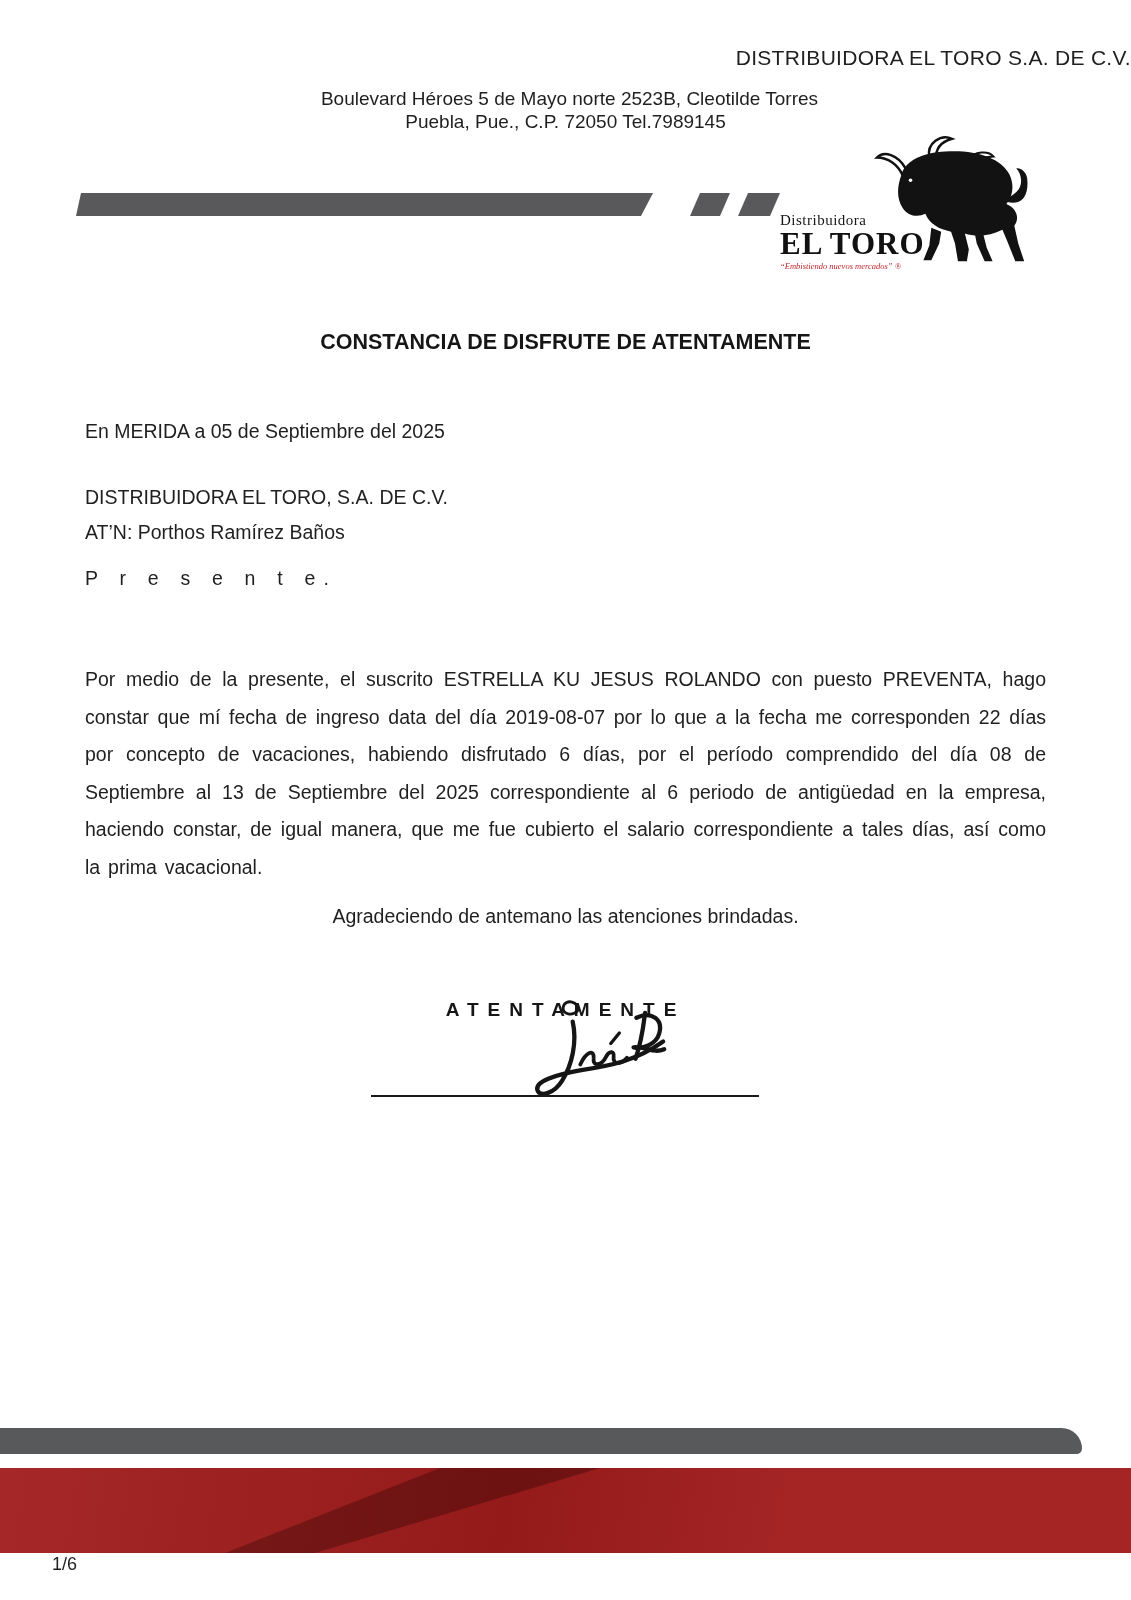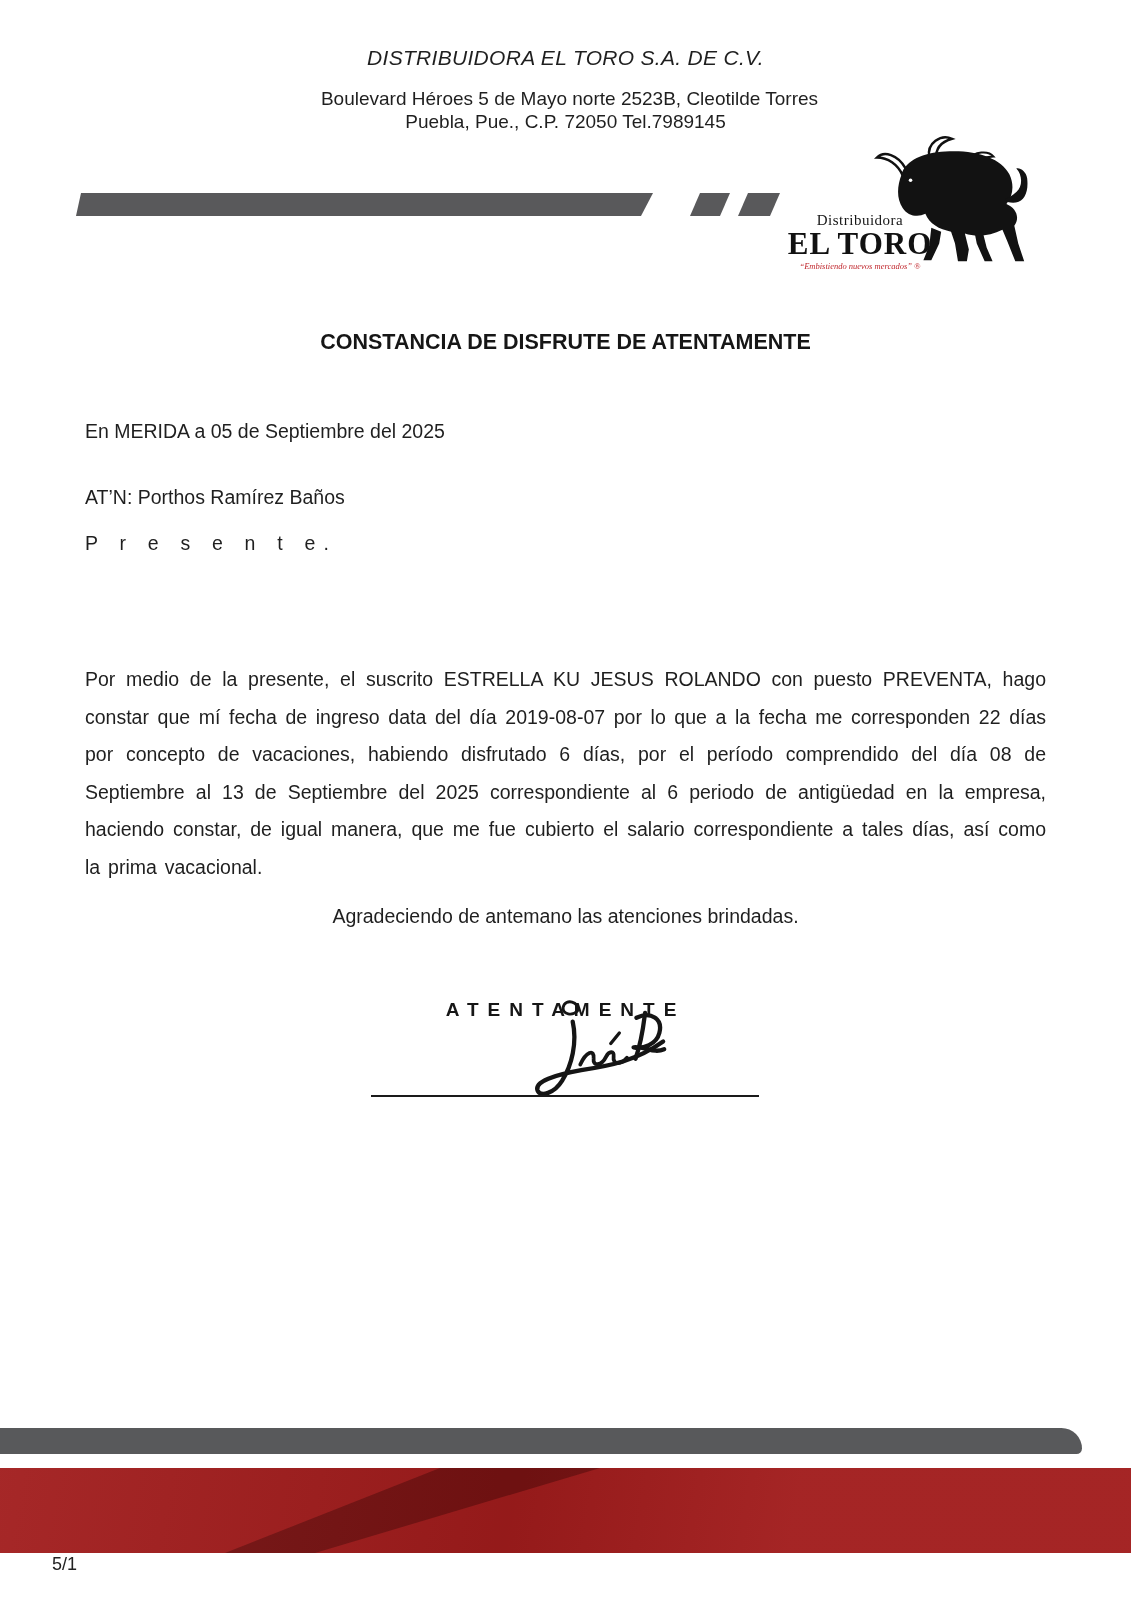--- a/index.html
+++ b/index.html
@@ -3,32 +3,32 @@
 <meta charset="utf-8">
 <style>
   html,body{margin:0;padding:0;background:#e9e9e9;}
   .page{
     position:relative;width:1131px;height:1600px;margin:0 auto;
     background:#ffffff;overflow:hidden;
     font-family:"Liberation Sans", sans-serif;color:#1f1f1f;
   }
   .abs{position:absolute;}
   
-  .hdr-company{top:46px;left:0;width:100%;text-align:center;font-size:21px;letter-spacing:.3px;font-style:italic;}
+  .hdr-company{top:46px;left:0;width:100%;text-align:right;font-size:21px;letter-spacing:.3px;}
   .hdr-addr1{top:88px;left:4px;width:100%;text-align:center;font-size:19px;}
   .hdr-addr2{top:111px;left:0;width:100%;text-align:center;font-size:19px;}
   
   .stripe{background:#59595b;height:23px;top:193px;}
   .stripe-main{left:76px;width:577px;clip-path:polygon(5px 0,577px 0,565px 23px,0 23px);}
   .stripe-s1{left:690px;width:40px;clip-path:polygon(10px 0,40px 0,30px 23px,0 23px);}
   .stripe-s2{left:738px;width:42px;clip-path:polygon(10px 0,42px 0,32px 23px,0 23px);}
   
   .logo{top:128px;left:780px;width:260px;height:152px;}
   .logo-bull{position:absolute;left:92px;top:4px;width:168px;height:140px;}
-  .logo-text{position:absolute;left:0;top:84px;width:160px;text-align:center;z-index:2;}
+  .logo-text{position:absolute;left:0;top:84px;width:160px;text-align:left;z-index:2;}
   .logo-dist{font-family:"Liberation Serif", serif;font-size:15px;color:#161616;letter-spacing:.5px;}
   .logo-name{font-family:"Liberation Serif", serif;font-size:31px;font-weight:bold;color:#111;letter-spacing:1px;line-height:30px;}
   .logo-tag{font-family:"Liberation Serif", serif;font-style:italic;font-size:8.5px;color:#c0272d;margin-top:2px;}
   
   .doc-title{top:330px;left:0;width:100%;text-align:center;font-size:21.5px;font-weight:bold;color:#161616;}
   .dateline{top:420px;left:85px;width:960px;text-align:left;font-size:19.5px;}
   .recipient{top:480px;left:85px;width:700px;font-size:19.5px;line-height:35px;}
   .salutation{letter-spacing:.42em;margin-top:11px;}
   .body-par{top:661px;left:85px;width:961px;font-size:19.5px;line-height:37.5px;text-align:justify;word-spacing:2.5px;}
   .thanks{top:905px;left:0;width:100%;text-align:center;font-size:19.5px;}
@@ -81,20 +81,21 @@
       <div class="logo-dist">Distribuidora</div>
       <div class="logo-name">EL TORO</div>
       <div class="logo-tag">“Embistiendo nuevos mercados” ®</div>
     </div>
   </div>
 
   <div class="abs doc-title">CONSTANCIA DE DISFRUTE DE ATENTAMENTE</div>
   <div class="abs dateline">En MERIDA a 05 de Septiembre del 2025</div>
 
   <div class="abs recipient">
+    <div>DISTRIBUIDORA EL TORO, S.A. DE C.V.</div>
     <div>AT’N: Porthos Ramírez Baños</div>
     <div class="salutation">P r e s e n t e.</div>
   </div>
 
   <div class="abs body-par">Por medio de la presente, el suscrito ESTRELLA KU JESUS ROLANDO con puesto PREVENTA, hago constar que mí fecha de ingreso data del día 2019-08-07 por lo que a la fecha me corresponden 22 días por concepto de vacaciones, habiendo disfrutado 6 días, por el período comprendido del día 08 de Septiembre al 13 de Septiembre del 2025 correspondiente al 6 periodo de antigüedad en la empresa, haciendo constar, de igual manera, que me fue cubierto el salario correspondiente a tales días, así como la prima vacacional.</div>
 
   <div class="abs thanks">Agradeciendo de antemano las atenciones brindadas.</div>
 
   <div class="abs closing">ATENTAMENTE</div>
 
@@ -109,15 +110,15 @@
     </g>
   </svg>
 
   <div class="abs sig-line"></div>
 
   <div class="abs foot-gray"></div>
   <div class="abs foot-red">
     <div class="facet1"></div>
     <div class="facet2"></div>
   </div>
-  <div class="abs page-num">5/1</div>
+  <div class="abs page-num">1/6</div>
 
 </div>
 
 </body></html>

